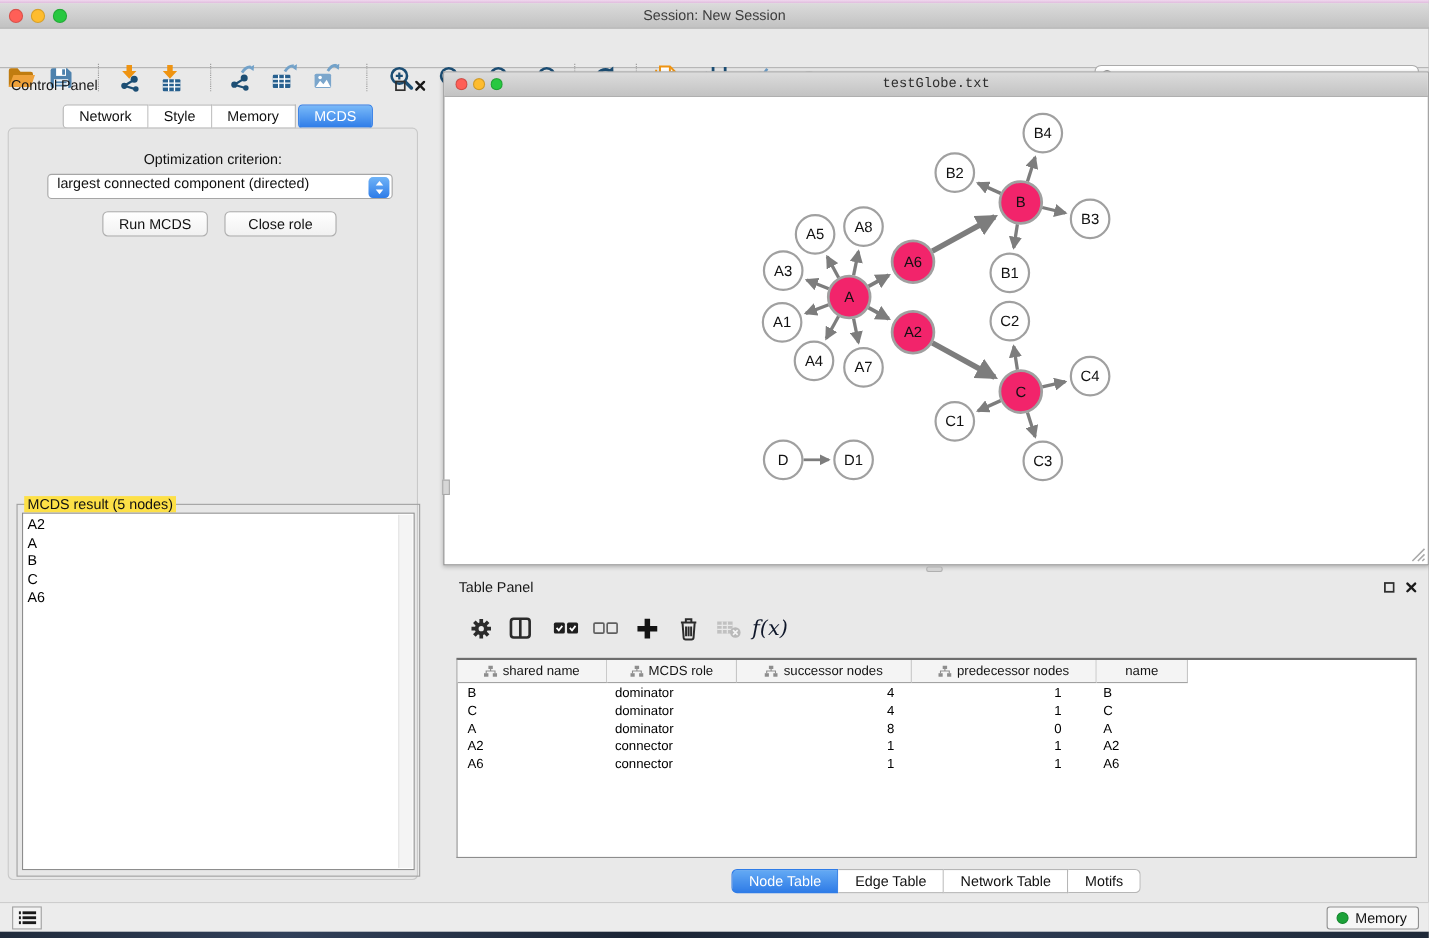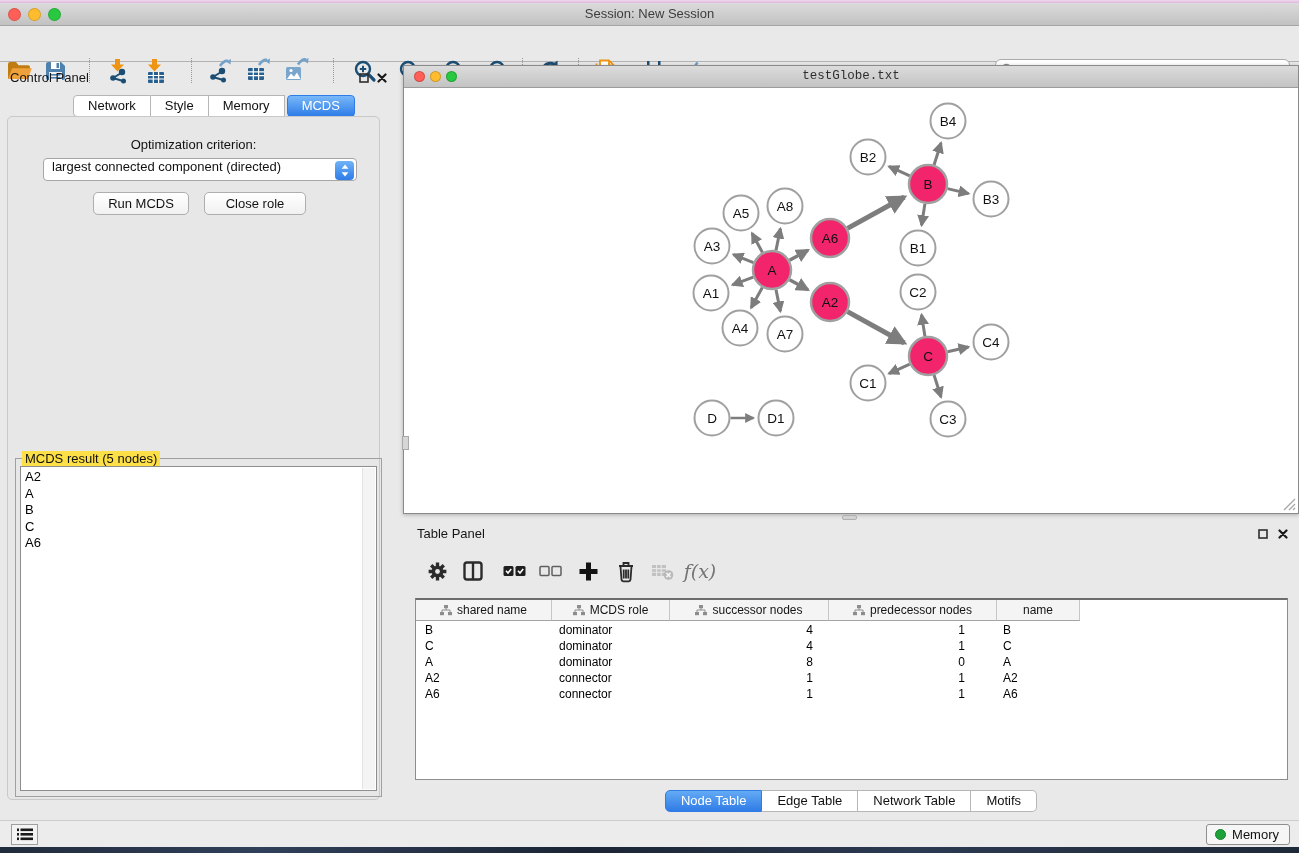--- a/index.html
+++ b/index.html
@@ -18,21 +18,21 @@
   .toolbar { top:26px; left:0; right:0; height:36px; border-bottom:1px solid #b2b2b2; }
   .tbi { position:absolute; top:31px; width:30px; height:28px; display:flex; align-items:center; justify-content:center; cursor:default; }
   .tsep { position:absolute; top:32px; height:25px; width:0; border-left:1px dotted #9a9a9a; }
   .searchbox { position:absolute; left:995px; top:33px; width:295px; height:20px; background:#fff;
     border:1px solid #ababab; border-radius:6px; display:flex; align-items:center; padding-left:5px; gap:4px; }
   .searchbox input { border:none; outline:none; flex:1; font-size:12px; background:transparent; height:16px; font-family:"Liberation Sans",sans-serif;}
 
   
   .cp-title { top:70px; left:10px; font-size:13px; color:#161616; }
   .win-ic { position:absolute; width:14px; height:14px; display:flex; align-items:center; justify-content:center; }
-  .cp-tabs { top:95px; left:0; width:396px; display:flex; justify-content:center;margin-left:16px; }
+  .cp-tabs { top:95px; left:0; width:396px; display:flex; justify-content:center; }
   .ctab { height:22px; line-height:20px; padding:0 14px; background:#fff; border:1px solid #b6b6b6; border-left:none;
     font-size:13px; color:#101010; }
   .ctab:first-child { border-left:1px solid #b6b6b6; border-radius:4px 0 0 4px; }
   .ctab.active { background:linear-gradient(#79b9f8,#2e7ce8); color:#fff; border:1px solid #2e7ce8;
     border-radius:4px; margin-left:2px; }
   .cp-body { top:116px; left:7px; width:373px; height:684px; background:#e7e7e7; border:1px solid #c9c9c9; border-radius:5px; }
   .opt-label { top:20px; left:0; width:100%; text-align:center; font-size:13px; color:#111; }
   .cp-select { top:41px; left:35px; width:314px; height:23px; background:#fff; border:1px solid #a6a6a6; border-radius:4px;
     display:flex; font-size:13px; color:#111; padding-left:8px; }
   .cp-stepper { position:absolute; right:2px; top:1.5px; width:19px; height:19px; border-radius:4px;
@@ -434,21 +434,21 @@
       <svg width="23" height="20" viewBox="0 0 23 20" opacity="0.5">
           <rect x="1" y="4" width="14" height="11" fill="#9a9a9a"></rect>
           <g stroke="#e9e9e9" stroke-width="1.1">
             <path d="M1,7.6 h14 M1,11.2 h14 M5.6,4 v11 M10.2,4 v11"></path>
           </g>
           <circle cx="17.5" cy="14" r="4.8" fill="#8b8b8b"></circle>
           <path d="M15.4,11.9 l4.2,4.2 M19.6,11.9 l-4.2,4.2" stroke="#fff" stroke-width="1.5"></path>
         </svg>
     </div>
     <div class="tpi" style="left:272px;width:34px">
-      <span style="font-family:'DejaVu Serif',serif;font-style:italic;font-size:19px;color:#737373">f(x)</span>
+      <span style="font-family:'DejaVu Serif',serif;font-style:italic;font-size:19px;color:#0f172a">f(x)</span>
     </div>
   </div>
   <div class="abs tbl">
     <div class="tbl-head" id="tbl-head">
         <div class="th" style="width: 136px;">
           <svg width="12" height="11" viewBox="0 0 12 11">
             <g fill="#8d8d8d">
               <rect x="4" y="0" width="4" height="3.2"></rect>
               <rect x="0" y="7" width="4" height="3.2"></rect>
               <rect x="8" y="7" width="4" height="3.2"></rect>

